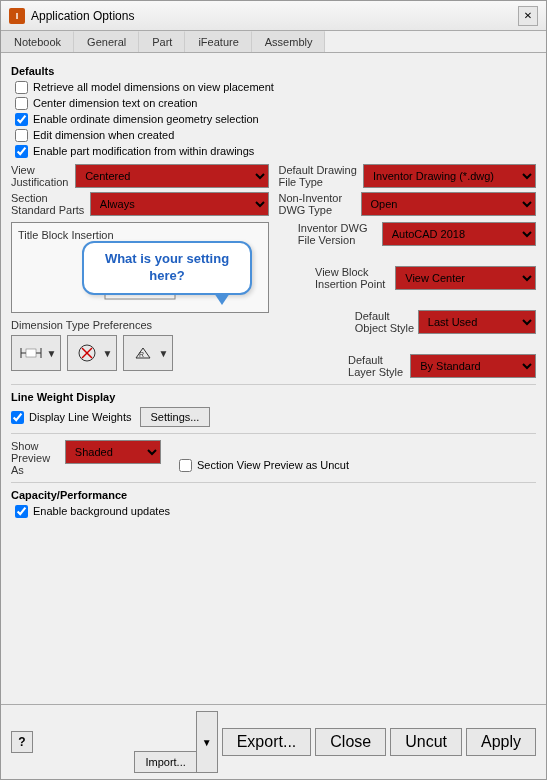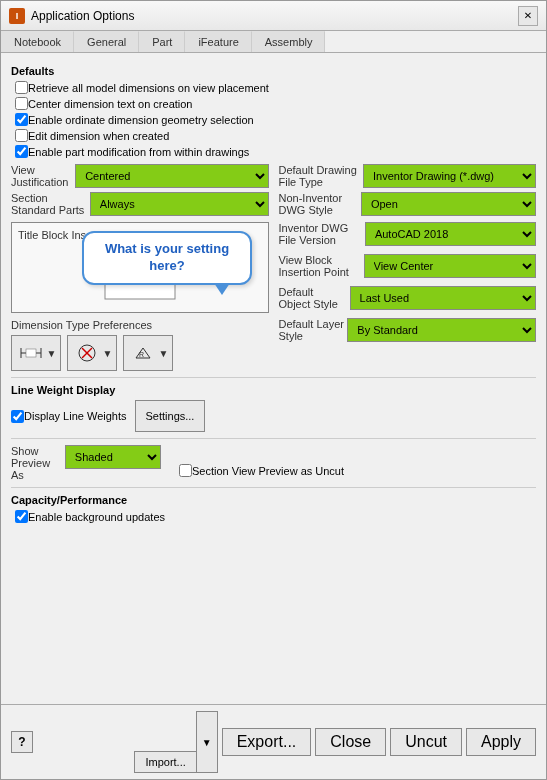--- a/index.html
+++ b/index.html
@@ -96,21 +96,22 @@
     }
     .section-label {
       font-size: 11px;
       font-weight: 600;
       color: #000;
       margin-bottom: 4px;
       margin-top: 4px;
     }
     .checkbox-row {
       display: flex;
-      align-items: center;
+      align-items: flex-start;
+      gap: 5px;
       margin: 3px 0 3px 4px;
       font-size: 11px;
     }
     .checkbox-row input[type=checkbox] {
       width: 13px;
       height: 13px;
       margin: 0;
     }
     .two-col {
       display: grid;
@@ -124,21 +125,21 @@
     }
     .field-label {
       font-size: 11px;
       color: #333;
     }
     select {
       width: 100%;
       padding: 3px 5px;
       font-size: 11px;
       border: 1px solid #888;
-      background: #84cc16;
+      background: #b91c1c;
       appearance: auto;
       height: 24px;
     }
     .speech-bubble {
       background: white;
       border: 2px solid #4a90d9;
       border-radius: 12px;
       padding: 8px 10px;
       font-size: 13px;
       font-weight: bold;
@@ -188,21 +189,21 @@
       border-top: 1px solid #ccc;
       margin: 6px 0;
     }
     .settings-row {
       display: flex;
       align-items: center;
       gap: 8px;
       margin-top: 4px;
     }
     .settings-btn {
-      padding: 9px 10px;
+      padding: 3px 10px;
       font-size: 11px;
       border: 1px solid #888;
       background: #e8e8e8;
       cursor: pointer;
     }
     .footer {
       border-top: 1px solid #aaa;
       padding: 6px 10px;
       display: flex;
       align-items: center;
@@ -320,42 +321,42 @@
     </div>
 
     <div class="two-col" style="margin-top:4px;">
       <div class="field-group">
         <div class="field-label">Section Standard Parts</div>
         <select>
           <option>Always</option>
         </select>
       </div>
       <div class="field-group">
-        <div class="field-label">Non-Inventor DWG Style</div>
+        <div class="field-label">Non-Inventor DWG Type</div>
         <select>
           <option>Open</option>
         </select>
       </div>
     </div>
 
     <div style="display:flex; gap:10px; margin-top:6px;">
 
       <div style="flex:1;">
         <div style="border:1px solid #888; padding:6px; background:#f8f8f8; position:relative;">
           <div class="field-label" style="margin-bottom:5px;">Title Block Insertion</div>
 
           <div style="display:flex; align-items:center; justify-content:center; height:60px;">
             <svg width="80" height="55">
               <rect x="5" y="5" width="70" height="45" fill="white" stroke="#888" stroke-width="1"></rect>
               <circle cx="15" cy="15" r="5" fill="none" stroke="#888" stroke-width="1"></circle>
               <circle cx="65" cy="15" r="5" fill="none" stroke="#888" stroke-width="1"></circle>
             </svg>
           </div>
 
-          <div style="position:absolute; top:8px; left:70px; z-index:10;">
+          <div style="position:absolute; top:18px; left:70px; z-index:10;">
             <div class="speech-bubble">What is your setting here?</div>
           </div>
         </div>
 
         <div class="dim-type-section">
           <div class="field-label">Dimension Type Preferences</div>
           <div class="dim-type-icons">
             <div class="dim-icon-btn">
               <svg width="30" height="22">
                 <line x1="5" y1="11" x2="25" y2="11" stroke="#333" stroke-width="1"></line>
@@ -378,21 +379,21 @@
                 <path d="M8,16 L15,6 L22,16" fill="none" stroke="#333" stroke-width="1"></path>
                 <line x1="8" y1="16" x2="22" y2="16" stroke="#333" stroke-width="1"></line>
                 <text x="11" y="15" font-size="7" fill="#333">R</text>
               </svg>
               <span style="font-size:10px; color:#333;">▼</span>
             </div>
           </div>
         </div>
       </div>
 
-      <div style="flex:1; display:flex; flex-direction:column; gap:8px; margin-top:0px;">
+      <div style="flex:1; display:flex; flex-direction:column; gap:20px; margin-top:0px;align-items:flex-end;">
         <div class="field-group">
           <div class="field-label">Inventor DWG File Version</div>
           <select>
             <option>AutoCAD 2018</option>
           </select>
         </div>
         <div class="field-group">
           <div class="field-label">View Block Insertion Point</div>
           <select>
             <option>View Center</option>

